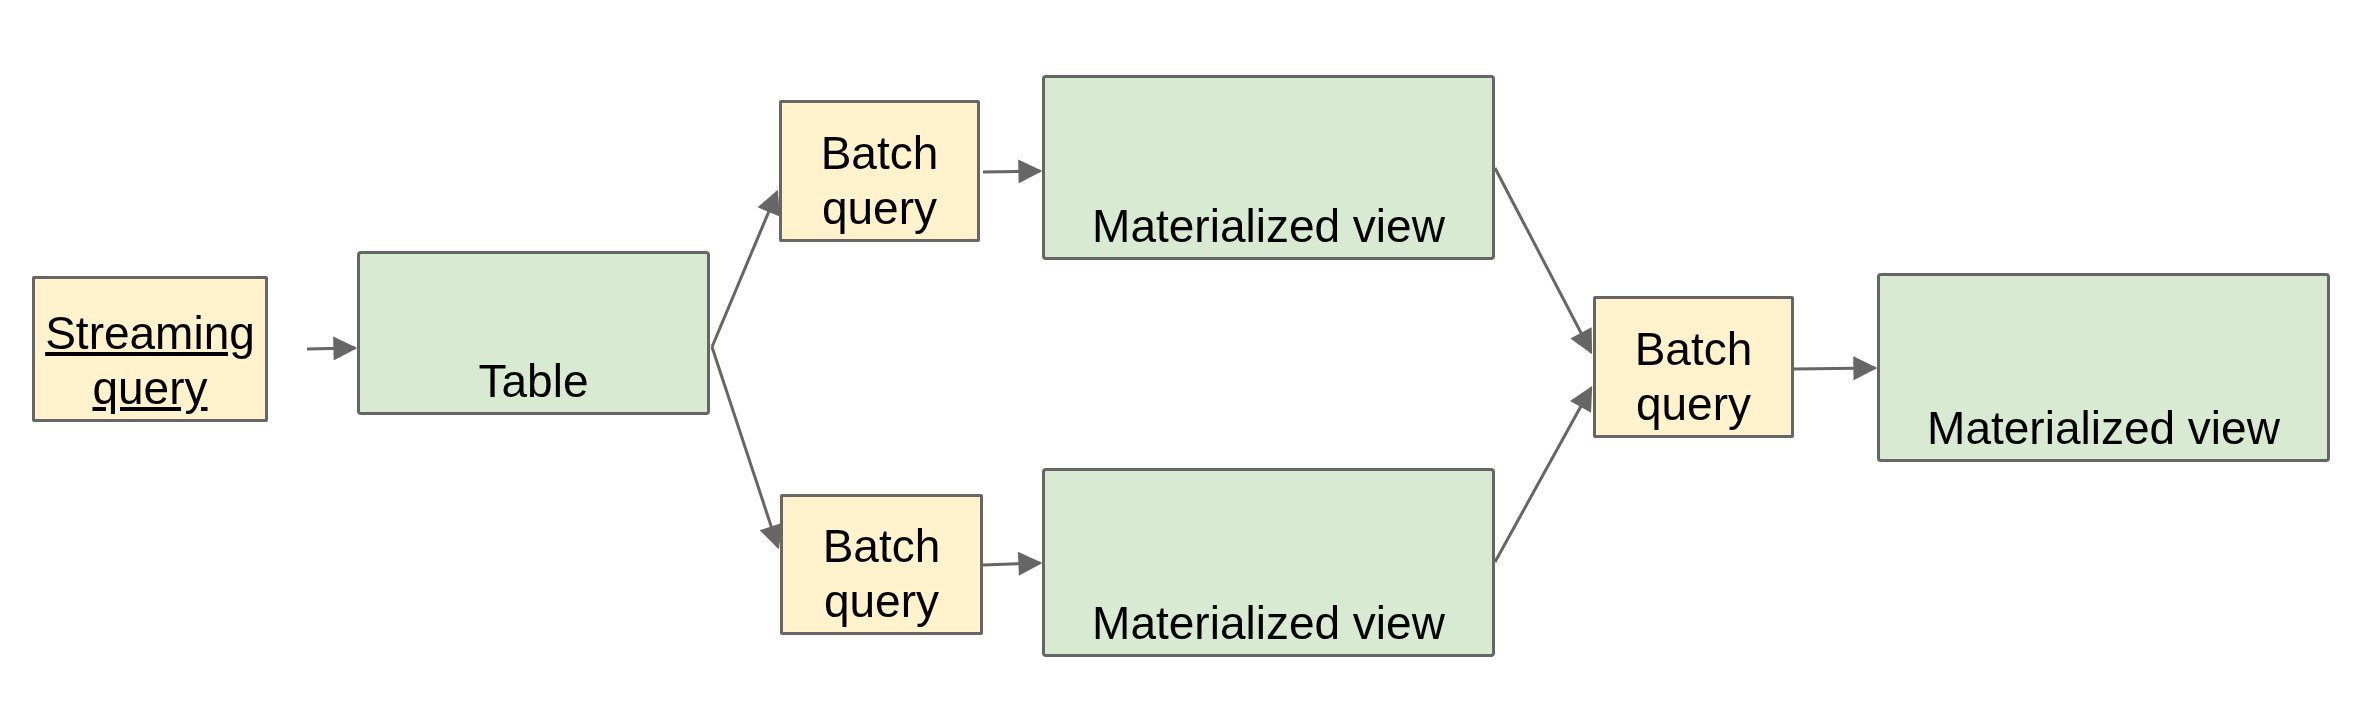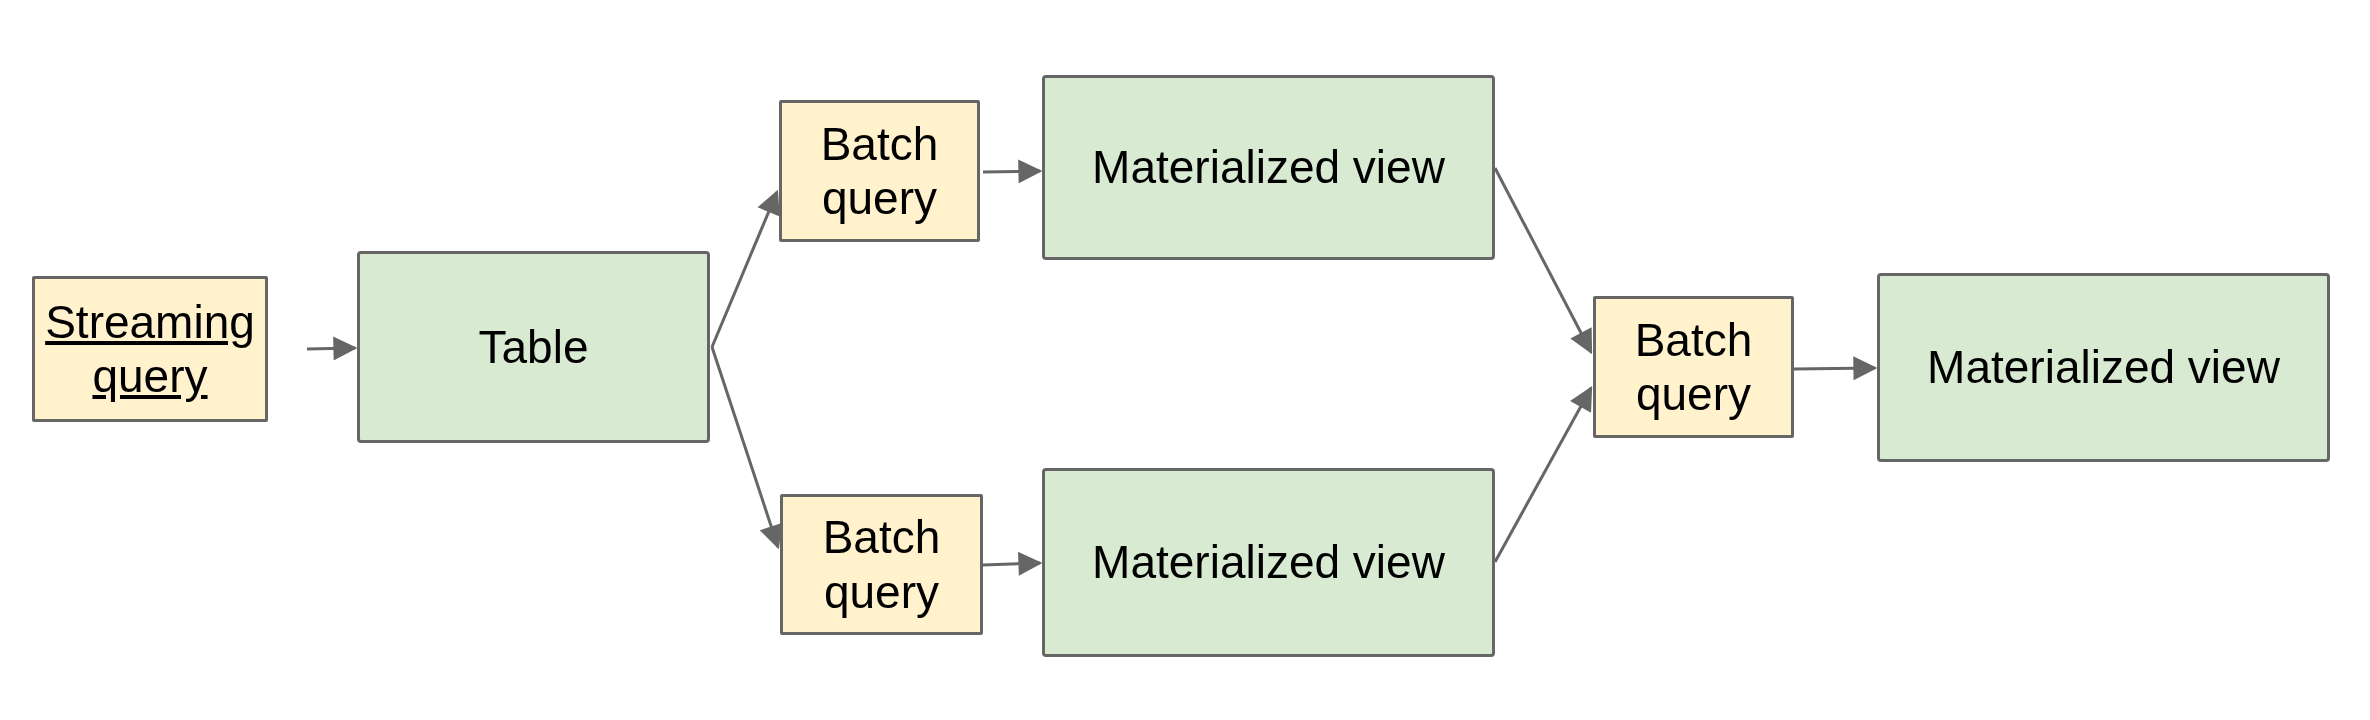--- a/index.html
+++ b/index.html
@@ -29,27 +29,27 @@
   }
   .edge{
     stroke:var(--connector);
     stroke-width:3;
     fill:none;
   }
   .arrowhead-path{ fill:var(--connector); }
   .node{
     position:absolute;
     display:flex;
-    align-items:center;
+    align-items:flex-end;
     justify-content:center;
     text-align:center;
     color:var(--text-color);
     font-size:46px;
     line-height:1.18;
-    padding:21px 10px;
+    padding:4px 10px;
   }
   .node.process{
     background:var(--process-fill);
     border:3px solid var(--process-border);
     border-radius:2px;
   }
   .node.store{
     background:var(--store-fill);
     border:3px solid var(--store-border);
     border-radius:4px;
@@ -73,21 +73,21 @@
     <line class="edge" x1="983" y1="565" x2="1040" y2="563" marker-end="url(#arrowhead)"></line>
     <line class="edge" x1="1495" y1="168" x2="1591" y2="352" marker-end="url(#arrowhead)"></line>
     <line class="edge" x1="1495" y1="562" x2="1591" y2="388" marker-end="url(#arrowhead)"></line>
     <line class="edge" x1="1794" y1="369" x2="1875" y2="368" marker-end="url(#arrowhead)"></line>
   </svg>
 
   <div class="node process" style="left:32px; top:276px; width:236px; height:146px;text-decoration:underline;">
     <span>Streaming query</span>
   </div>
 
-  <div class="node store" style="left:357px; top:251px; width:353px; height:192px;">
+  <div class="node store" style="left:357px; top:251px; width:353px; height:164px;">
     <span>Table</span>
   </div>
 
   <div class="node process" style="left:779px; top:100px; width:201px; height:142px;">
     <span>Batch query</span>
   </div>
 
   <div class="node store" style="left:1042px; top:75px; width:453px; height:185px;">
     <span>Materialized view</span>
   </div>

